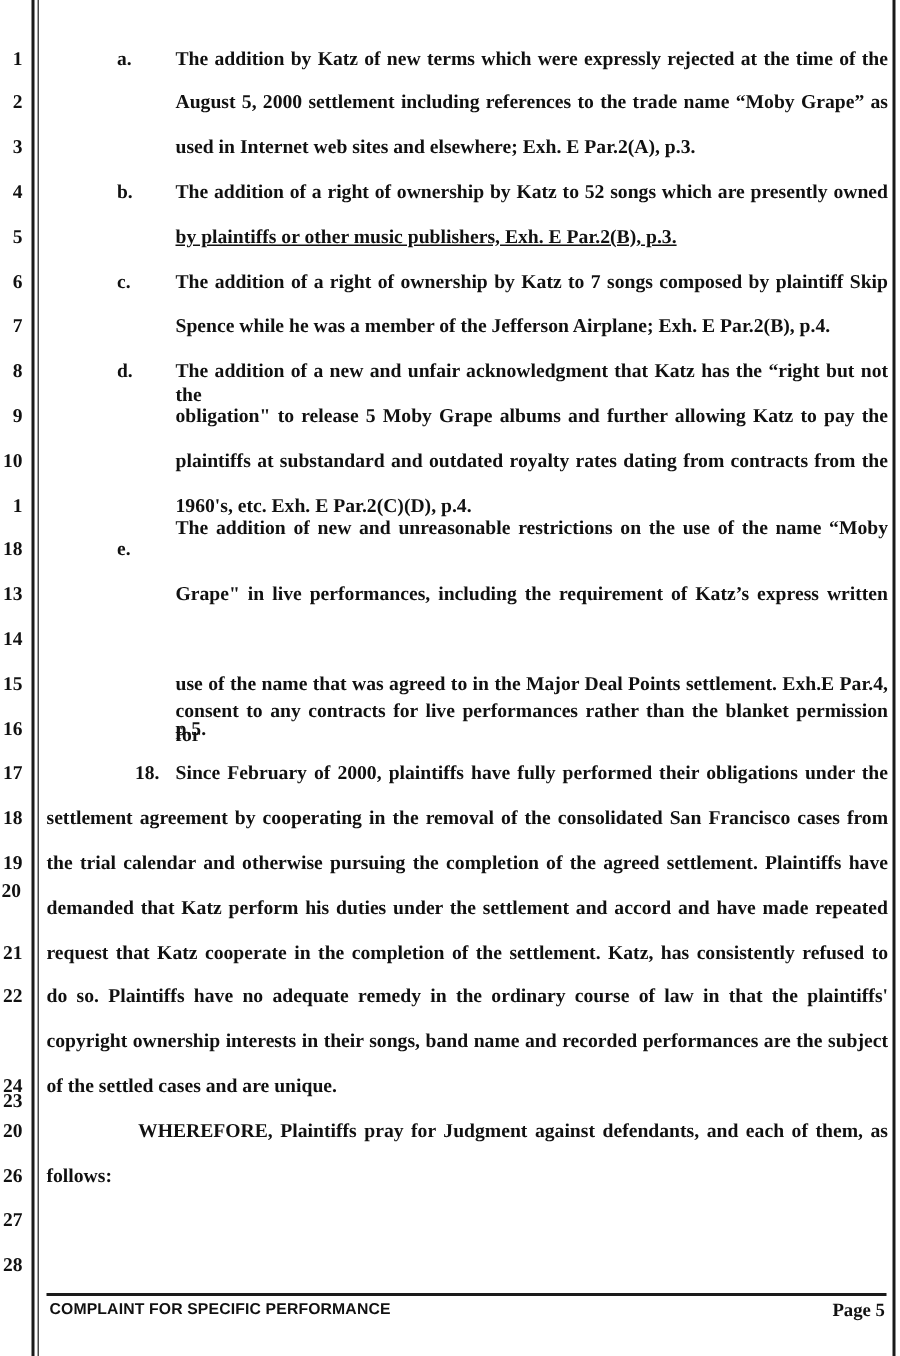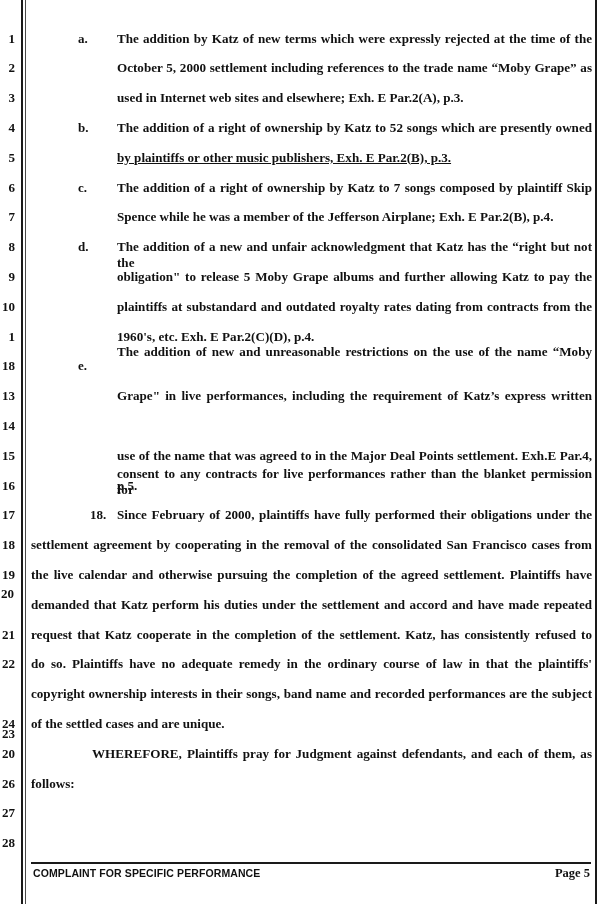--- a/index.html
+++ b/index.html
@@ -67,21 +67,21 @@
     <div class="ln" style="top: 686.1px; margin-top: 40px;">23</div>
     <div class="ln" style="top: 715.9px;">24</div>
     <div class="ln" style="top: 745.7px;">20</div>
     <div class="ln" style="top: 775.5px;">26</div>
     <div class="ln" style="top: 805.3px;">27</div>
     <div class="ln" style="top: 835.1px;">28</div>
   </div>
 <div id="body-text">
     <div class="label" style="top: 30.5px; left: 78px;">a.</div>
     <div class="txt just" style="top: 30.5px; left: 117px; width: 475px;">The addition by Katz of new terms which were expressly rejected at the time of the</div>
-    <div class="txt just" style="top: 60.3px; left: 117px; width: 475px;">October 5, 2000 settlement including references to the trade name “Moby Grape” as</div>
+    <div class="txt just" style="top: 60.3px; left: 117px; width: 475px;">August 5, 2000 settlement including references to the trade name “Moby Grape” as</div>
     <div class="txt" style="top: 90.1px; left: 117px;">used in Internet web sites and elsewhere; Exh. E  Par.2(A), p.3.</div>
     <div class="label" style="top: 119.9px; left: 78px;">b.</div>
     <div class="txt just" style="top: 119.9px; left: 117px; width: 475px;">The addition of a right of ownership by Katz to 52 songs which are presently owned</div>
     <div class="txt" style="top: 149.7px; left: 117px; text-decoration: underline;">by plaintiffs or other music publishers, Exh. E  Par.2(B), p.3.</div>
     <div class="label" style="top: 179.5px; left: 78px;">c.</div>
     <div class="txt just" style="top: 179.5px; left: 117px; width: 475px;">The addition of a right of ownership by Katz to 7 songs composed by plaintiff Skip</div>
     <div class="txt" style="top: 209.3px; left: 117px;">Spence while he was a member of the Jefferson Airplane; Exh. E  Par.2(B), p.4.</div>
     <div class="label" style="top: 239.1px; left: 78px;">d.</div>
     <div class="txt just" style="top: 239.1px; left: 117px; width: 475px;">The addition of a new and unfair acknowledgment that Katz has the “right but not the</div>
     <div class="txt just" style="top: 268.9px; left: 117px; width: 475px;">obligation" to release 5 Moby Grape albums and further allowing Katz to pay the</div>
@@ -89,21 +89,21 @@
     <div class="txt" style="top: 328.5px; left: 117px;">1960's, etc. Exh. E  Par.2(C)(D), p.4.</div>
     <div class="label" style="top: 358.3px; left: 78px;">e.</div>
     <div class="txt just" style="top: 344px; left: 117px; width: 475px;">The addition of new and unreasonable restrictions on the use of the name “Moby</div>
     <div class="txt just" style="top: 388.1px; left: 117px; width: 475px;">Grape" in live performances, including the requirement of Katz’s express written</div>
     <div class="txt just" style="top: 417.9px; left: 117px; width: 475px; margin-top: 48px;">consent to any contracts for live performances rather than the blanket permission for</div>
     <div class="txt just" style="top: 447.7px; left: 117px; width: 475px;">use of the name that was agreed to in the Major Deal Points settlement. Exh.E  Par.4,</div>
     <div class="txt" style="top: 477.5px; left: 117px;">p.5.</div>
     <div class="label" style="top: 507.3px; left: 90px;">18.</div>
     <div class="txt just" style="top: 507.3px; left: 117px; width: 475px;">Since February of 2000, plaintiffs have fully performed their obligations under the</div>
     <div class="txt just" style="top: 537.1px; left: 31px; width: 561px;">settlement agreement by cooperating in the removal of the consolidated San Francisco cases from</div>
-    <div class="txt just" style="top: 566.9px; left: 31px; width: 561px;">the live calendar and otherwise pursuing the completion of the agreed settlement.  Plaintiffs have</div>
+    <div class="txt just" style="top: 566.9px; left: 31px; width: 561px;">the trial calendar and otherwise pursuing the completion of the agreed settlement.  Plaintiffs have</div>
     <div class="txt just" style="top: 596.7px; left: 31px; width: 561px;">demanded that Katz perform his duties under the settlement and accord and have made repeated</div>
     <div class="txt just" style="top: 626.5px; left: 31px; width: 561px;">request  that Katz cooperate in the completion of the settlement.  Katz, has consistently refused to</div>
     <div class="txt just" style="top: 656.3px; left: 31px; width: 561px;">do so.  Plaintiffs have no adequate remedy in the ordinary course of law in that the plaintiffs'</div>
     <div class="txt just" style="top: 686.1px; left: 31px; width: 561px;">copyright ownership interests in their songs, band name and recorded performances are the subject</div>
     <div class="txt" style="top: 715.9px; left: 31px;">of the settled cases and are unique.</div>
     <div class="txt just" style="top: 745.7px; left: 92px; width: 500px;">WHEREFORE, Plaintiffs pray for Judgment against defendants, and each of them, as</div>
     <div class="txt" style="top: 775.5px; left: 31px;">follows:</div>
   </div>
 
 <div class="footer-rule"></div>

